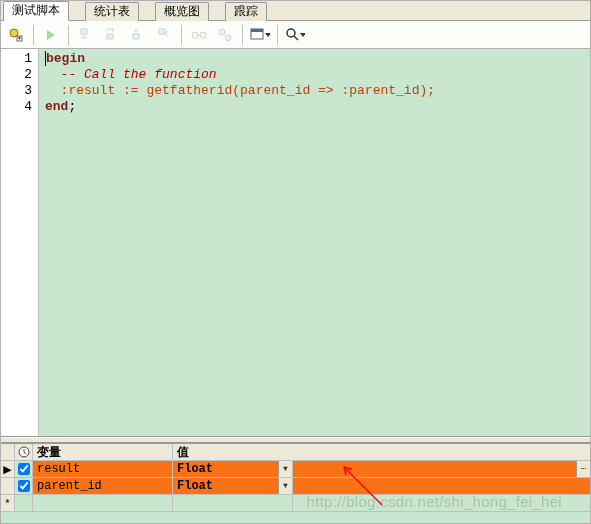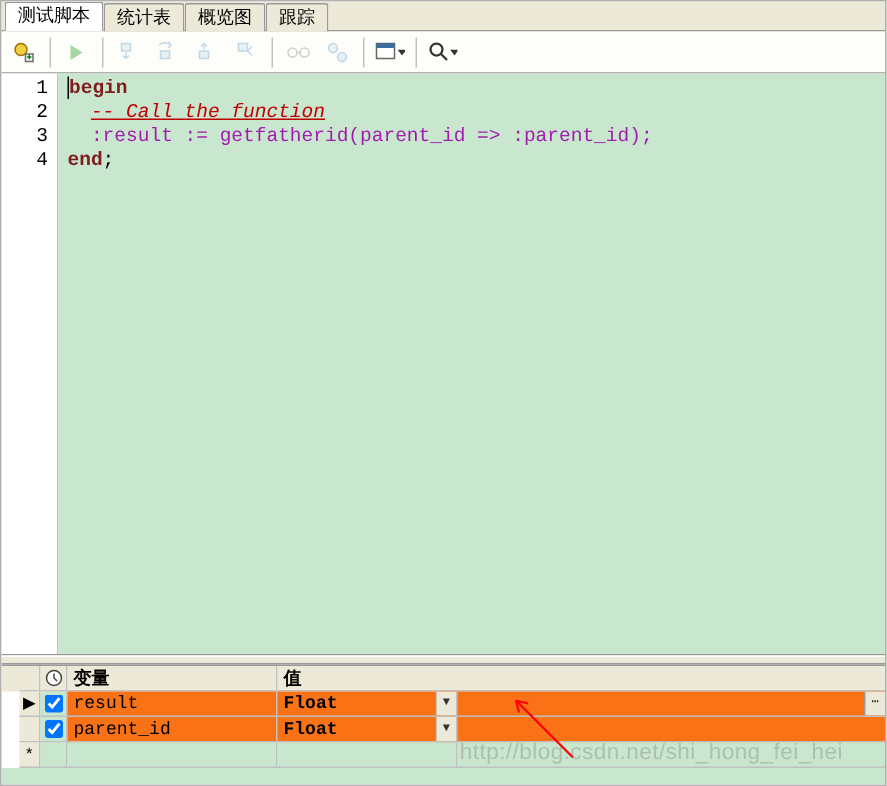--- a/index.html
+++ b/index.html
@@ -19,21 +19,21 @@
     height: 20px;
     background: #ece9d8;
     border-bottom: 1px solid #999;
     padding-left: 2px;
   }
   .tab {
     padding: 0 8px 1px;
     border: 1px solid #999;
     border-bottom: none;
     background: #ece9d8;
-    margin-right: 0px;
+    margin-right: 16px;
     font-size: 12px;
     cursor: pointer;
     position: relative;
     top: 1px;
     border-radius: 2px 2px 0 0;
   }
   .tab.active {
     background: #fff;
     border-bottom: 1px solid #fff;
   }
@@ -87,39 +87,38 @@
     background: #c9e6ce;
     padding: 2px 0 0 6px;
     font-family: "Courier New", monospace;
     font-size: 13px;
     line-height: 16px;
     white-space: pre;
     overflow: auto;
     position: relative;
   }
   .kw { color: #7f1d1d; font-weight: bold; }
-  .cm { color: #c00000; font-style: italic; text-decoration: underline; }
-  .fn { color: #a21caf; }
+  .cm { color: #c00000; font-style: italic; }
+  .fn { color: #c2410c; }
   .cursor-bar { border-left: 1px solid #000; }
   
   .splitter {
     height: 6px;
     background: #ece9d8;
     border-top: 1px solid #fff;
     border-bottom: 1px solid #999;
   }
   
   .vargrid {
     border-top: 1px solid #999;
   }
   .vg-head, .vg-row {
     display: flex;
     height: 17px;
     line-height: 16px;
-    padding-left: 12px;
   }
   .vg-head {
     background: #ece9d8;
     font-weight: normal;
   }
   .rowicon {
     width: 14px;
     border-right: 1px solid #c0c0c0;
     border-bottom: 1px solid #c0c0c0;
     background: #ece9d8;

